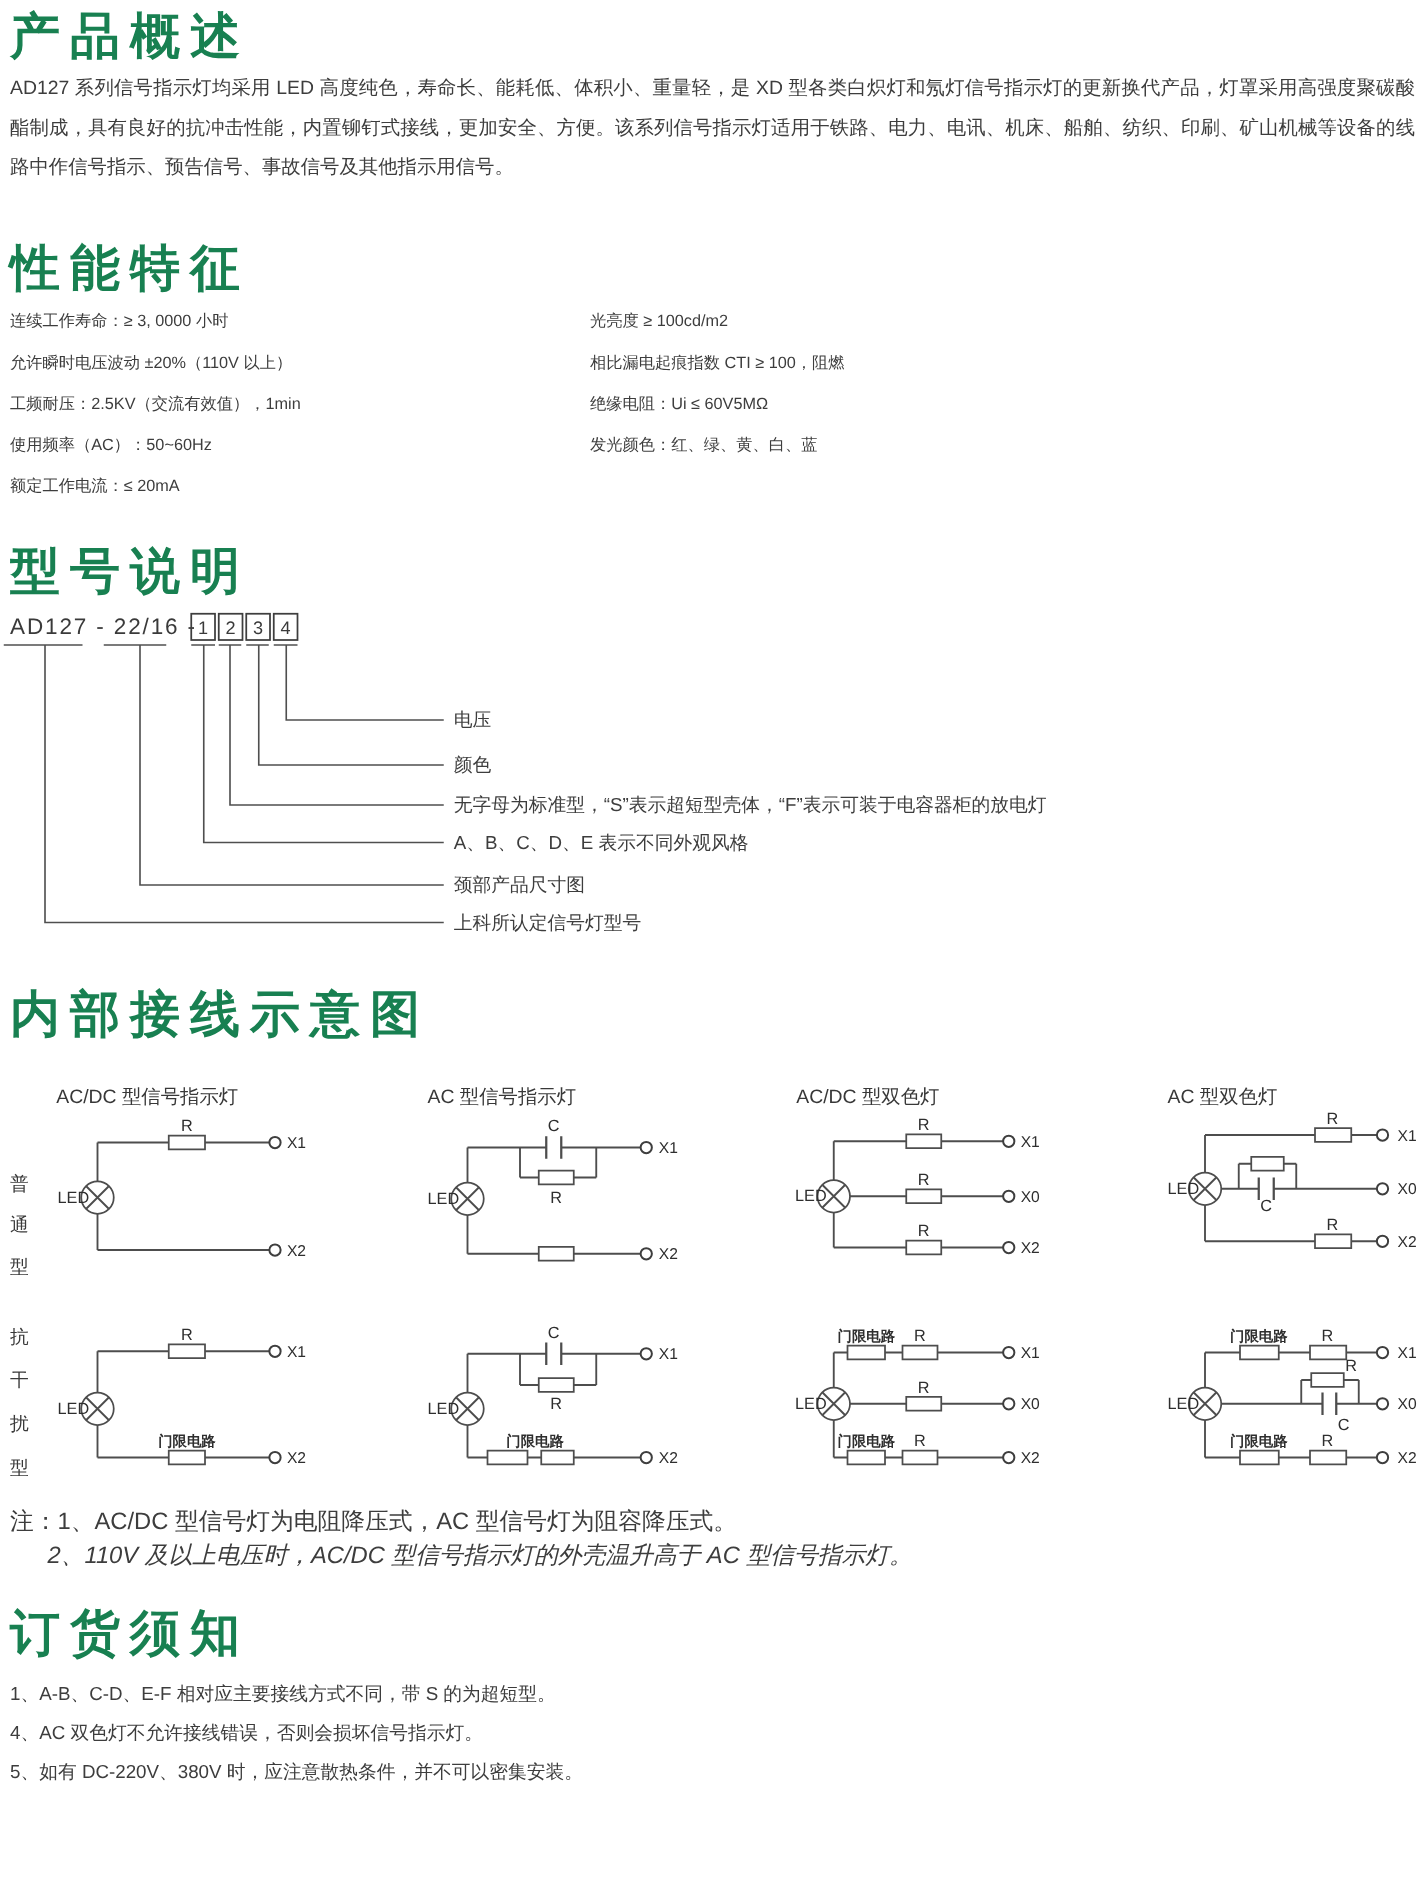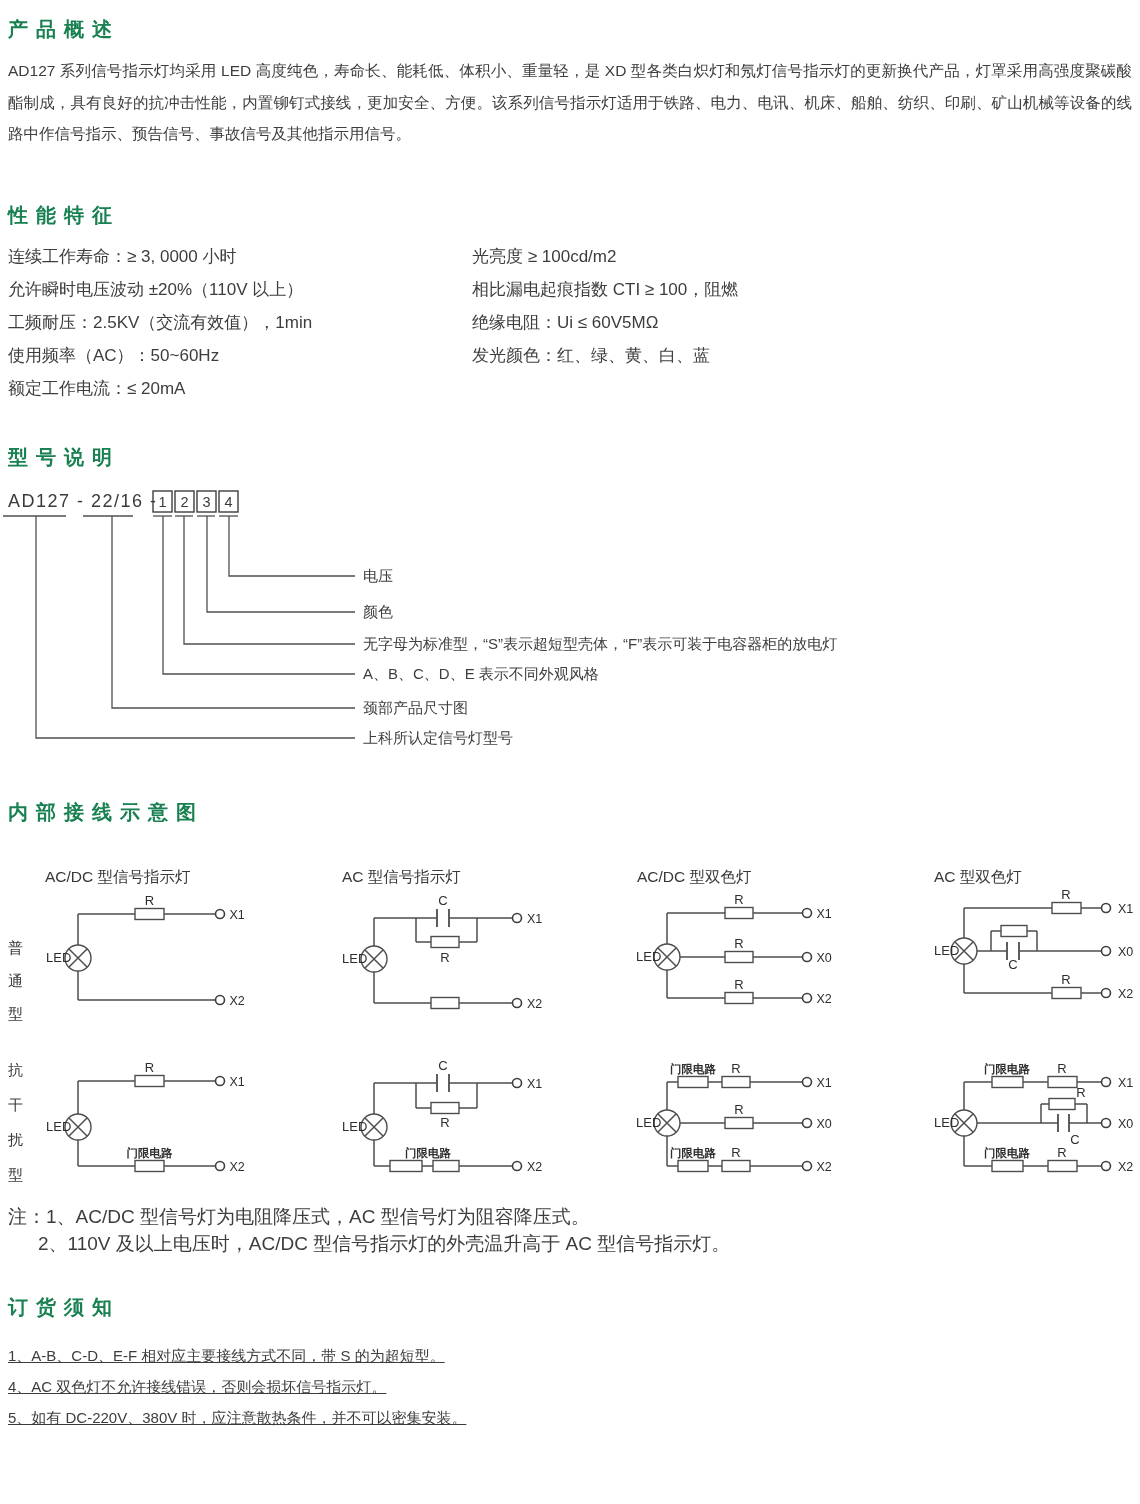--- a/index.html
+++ b/index.html
@@ -1,20 +1,20 @@
 <!DOCTYPE html>
 <html><head>
 <meta charset="utf-8">
 <style>
   html,body{margin:0;padding:0;background:#fff;}
   body{width:1140px;height:1504px;position:relative;font-family:"Liberation Sans","DejaVu Sans",sans-serif;color:#3c3c3c;}
   .abs{position:absolute;}
-  .heading{color:#188051;font-weight:bold;font-size:20px;letter-spacing:8px;line-height:38px;white-space:nowrap;}
+  .heading{color:#188051;font-weight:bold;font-size:40px;letter-spacing:8px;line-height:38px;white-space:nowrap;}
   .bodytext{font-size:15.5px;line-height:31.5px;text-align:justify;color:#3d3d3d;}
-  .speccol div{height:33px;line-height:33px;font-size:17px;color:#3d3d3d;white-space:nowrap;}
+  .speccol div{height:33px;line-height:33px;font-size:13px;color:#3d3d3d;white-space:nowrap;}
   .vlabel{font-size:15px;color:#3a3a3a;width:17px;word-break:break-all;text-align:center;}
   .note{font-size:19px;color:#3d3d3d;white-space:nowrap;}
   .orderlist div{height:31px;line-height:31px;font-size:15px;color:#3d3d3d;white-space:nowrap;}
   
   .mline{stroke:#4f4f4f;stroke-width:1.3;fill:none;}
   .mbox{fill:none;stroke:#3e3e3e;stroke-width:1.4;}
   .mcode{font-size:18px;letter-spacing:1.5px;fill:#3a3a3a;}
   .mdigit{font-size:14.5px;fill:#3a3a3a;text-anchor:middle;}
   .mlabel{font-size:15px;fill:#3d3d3d;}
   .wire{stroke:#4d4d4d;stroke-width:1.5;fill:none;}
@@ -240,20 +240,20 @@
     <text class="dlabel" x="1075" y="289">C</text>
     <text class="dgate" x="1007" y="302">门限电路</text>
     <text class="dlabel" x="1062" y="302">R</text>
     <text class="dlabel-s" x="1118" y="231.5">X1</text>
     <text class="dlabel-s" x="1118" y="272.5">X0</text>
     <text class="dlabel-s" x="1118" y="315.5">X2</text>
   </g>
 </svg>
 
 <div class="abs note" style="left:8px;top:1204px;">注：1、AC/DC 型信号灯为电阻降压式，AC 型信号灯为阻容降压式。</div>
-<div class="abs note" style="left:38px;top:1231px;">2、110V 及以上电压时，AC/DC 型信号指示灯的外壳温升高于 AC 型信号指示灯。</div>
+<div class="abs note" style="left:38px;top:1231px;font-style:italic;">2、110V 及以上电压时，AC/DC 型信号指示灯的外壳温升高于 AC 型信号指示灯。</div>
 
 <div class="abs heading" style="left:8px;top:1288px;">订货须知</div>
-<div class="abs orderlist" style="left:8px;top:1340px;text-decoration:underline;">
+<div class="abs orderlist" style="left:8px;top:1340px;">
   <div>1、A-B、C-D、E-F 相对应主要接线方式不同，带 S 的为超短型。</div>
   <div>4、AC 双色灯不允许接线错误，否则会损坏信号指示灯。</div>
   <div>5、如有 DC-220V、380V 时，应注意散热条件，并不可以密集安装。</div>
 </div>
 
 </body></html>

